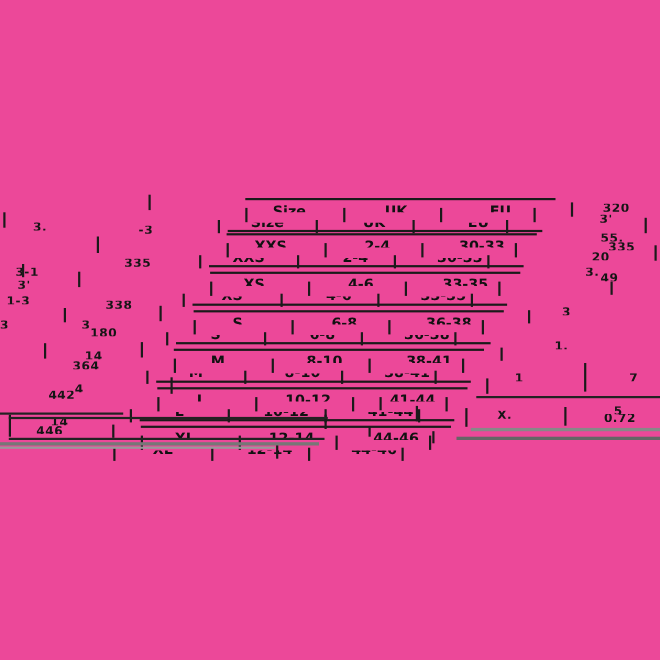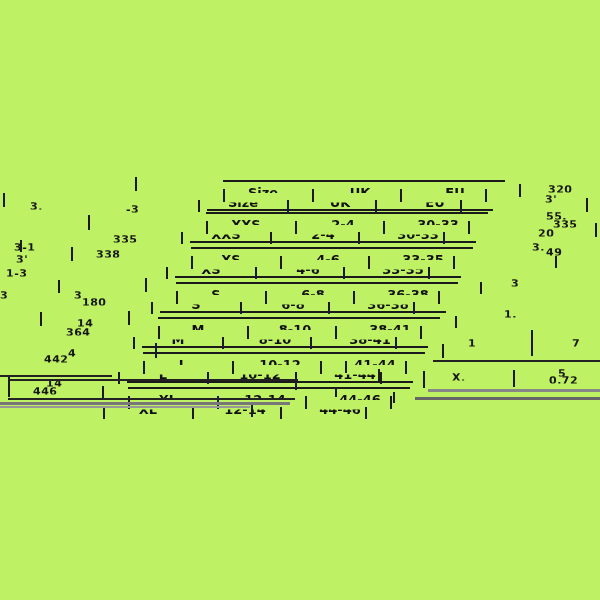--- a/index.html
+++ b/index.html
@@ -1,17 +1,17 @@
 <!DOCTYPE html>
 <html><head>
 <meta charset="utf-8">
 <style>
   html,body{margin:0;padding:0;background:#fff;}
   #stage{
-    position:relative;width:600px;height:600px;overflow:hidden;background:#bef264;
+    position:relative;width:600px;height:600px;overflow:hidden;background:#ec4899;
     font-family:"DejaVu Sans","Liberation Sans",sans-serif;
   }
   .hline{position:absolute;background:#1a1a1a;height:1.6px;}
   .vtick{position:absolute;background:#1a1a1a;width:1.6px;}
   .cell-slice{
     position:absolute;font-size:13px;font-weight:700;color:#111;
     white-space:nowrap;transform:translateX(-50%);line-height:13px;
   }
   .cut-top{clip-path:inset(0 0 46% 0);}
   .cut-bot{clip-path:inset(50% 0 0 0);}
@@ -151,21 +151,21 @@
       <span class="cell-slice cut-bot" style="left: 245px; top: 403px;">12-14</span>
       <span class="cell-slice cut-top" style="left: 360px; top: 393px;">44-46</span>
       <span class="cell-slice cut-bot" style="left: 340px; top: 403px;">44-46</span>
     </div>
   <div id="ghost-layer">
       <span class="frag" style="left: 30px; top: 201px;">3,</span>
       <span class="frag" style="left: 126px; top: 204px;">-3</span>
       <span class="frag" style="left: 113px; top: 234px;">335</span>
       <span class="frag" style="left: 14px; top: 242px;">3-1</span>
       <span class="frag" style="left: 16px; top: 254px;">3'</span>
-      <span class="frag" style="left: 96px; top: 249px;">338</span>
+      <span class="frag" style="left: 96px; top: 272px;">338</span>
       <span class="frag" style="left: 6px; top: 268px;">1-3</span>
       <span class="frag" style="left: 0px; top: 290px;">3</span>
       <span class="frag" style="left: 74px; top: 290px;">3</span>
       <span class="frag" style="left: 82px; top: 297px;">180</span>
       <span class="frag" style="left: 77px; top: 318px;">14</span>
       <span class="frag" style="left: 66px; top: 327px;">364</span>
       <span class="frag" style="left: 68px; top: 348px;">4</span>
       <span class="frag" style="left: 44px; top: 354px;">442</span>
       <span class="frag" style="left: 46px; top: 378px;">14</span>
       <span class="frag" style="left: 33px; top: 386px;">446</span>

